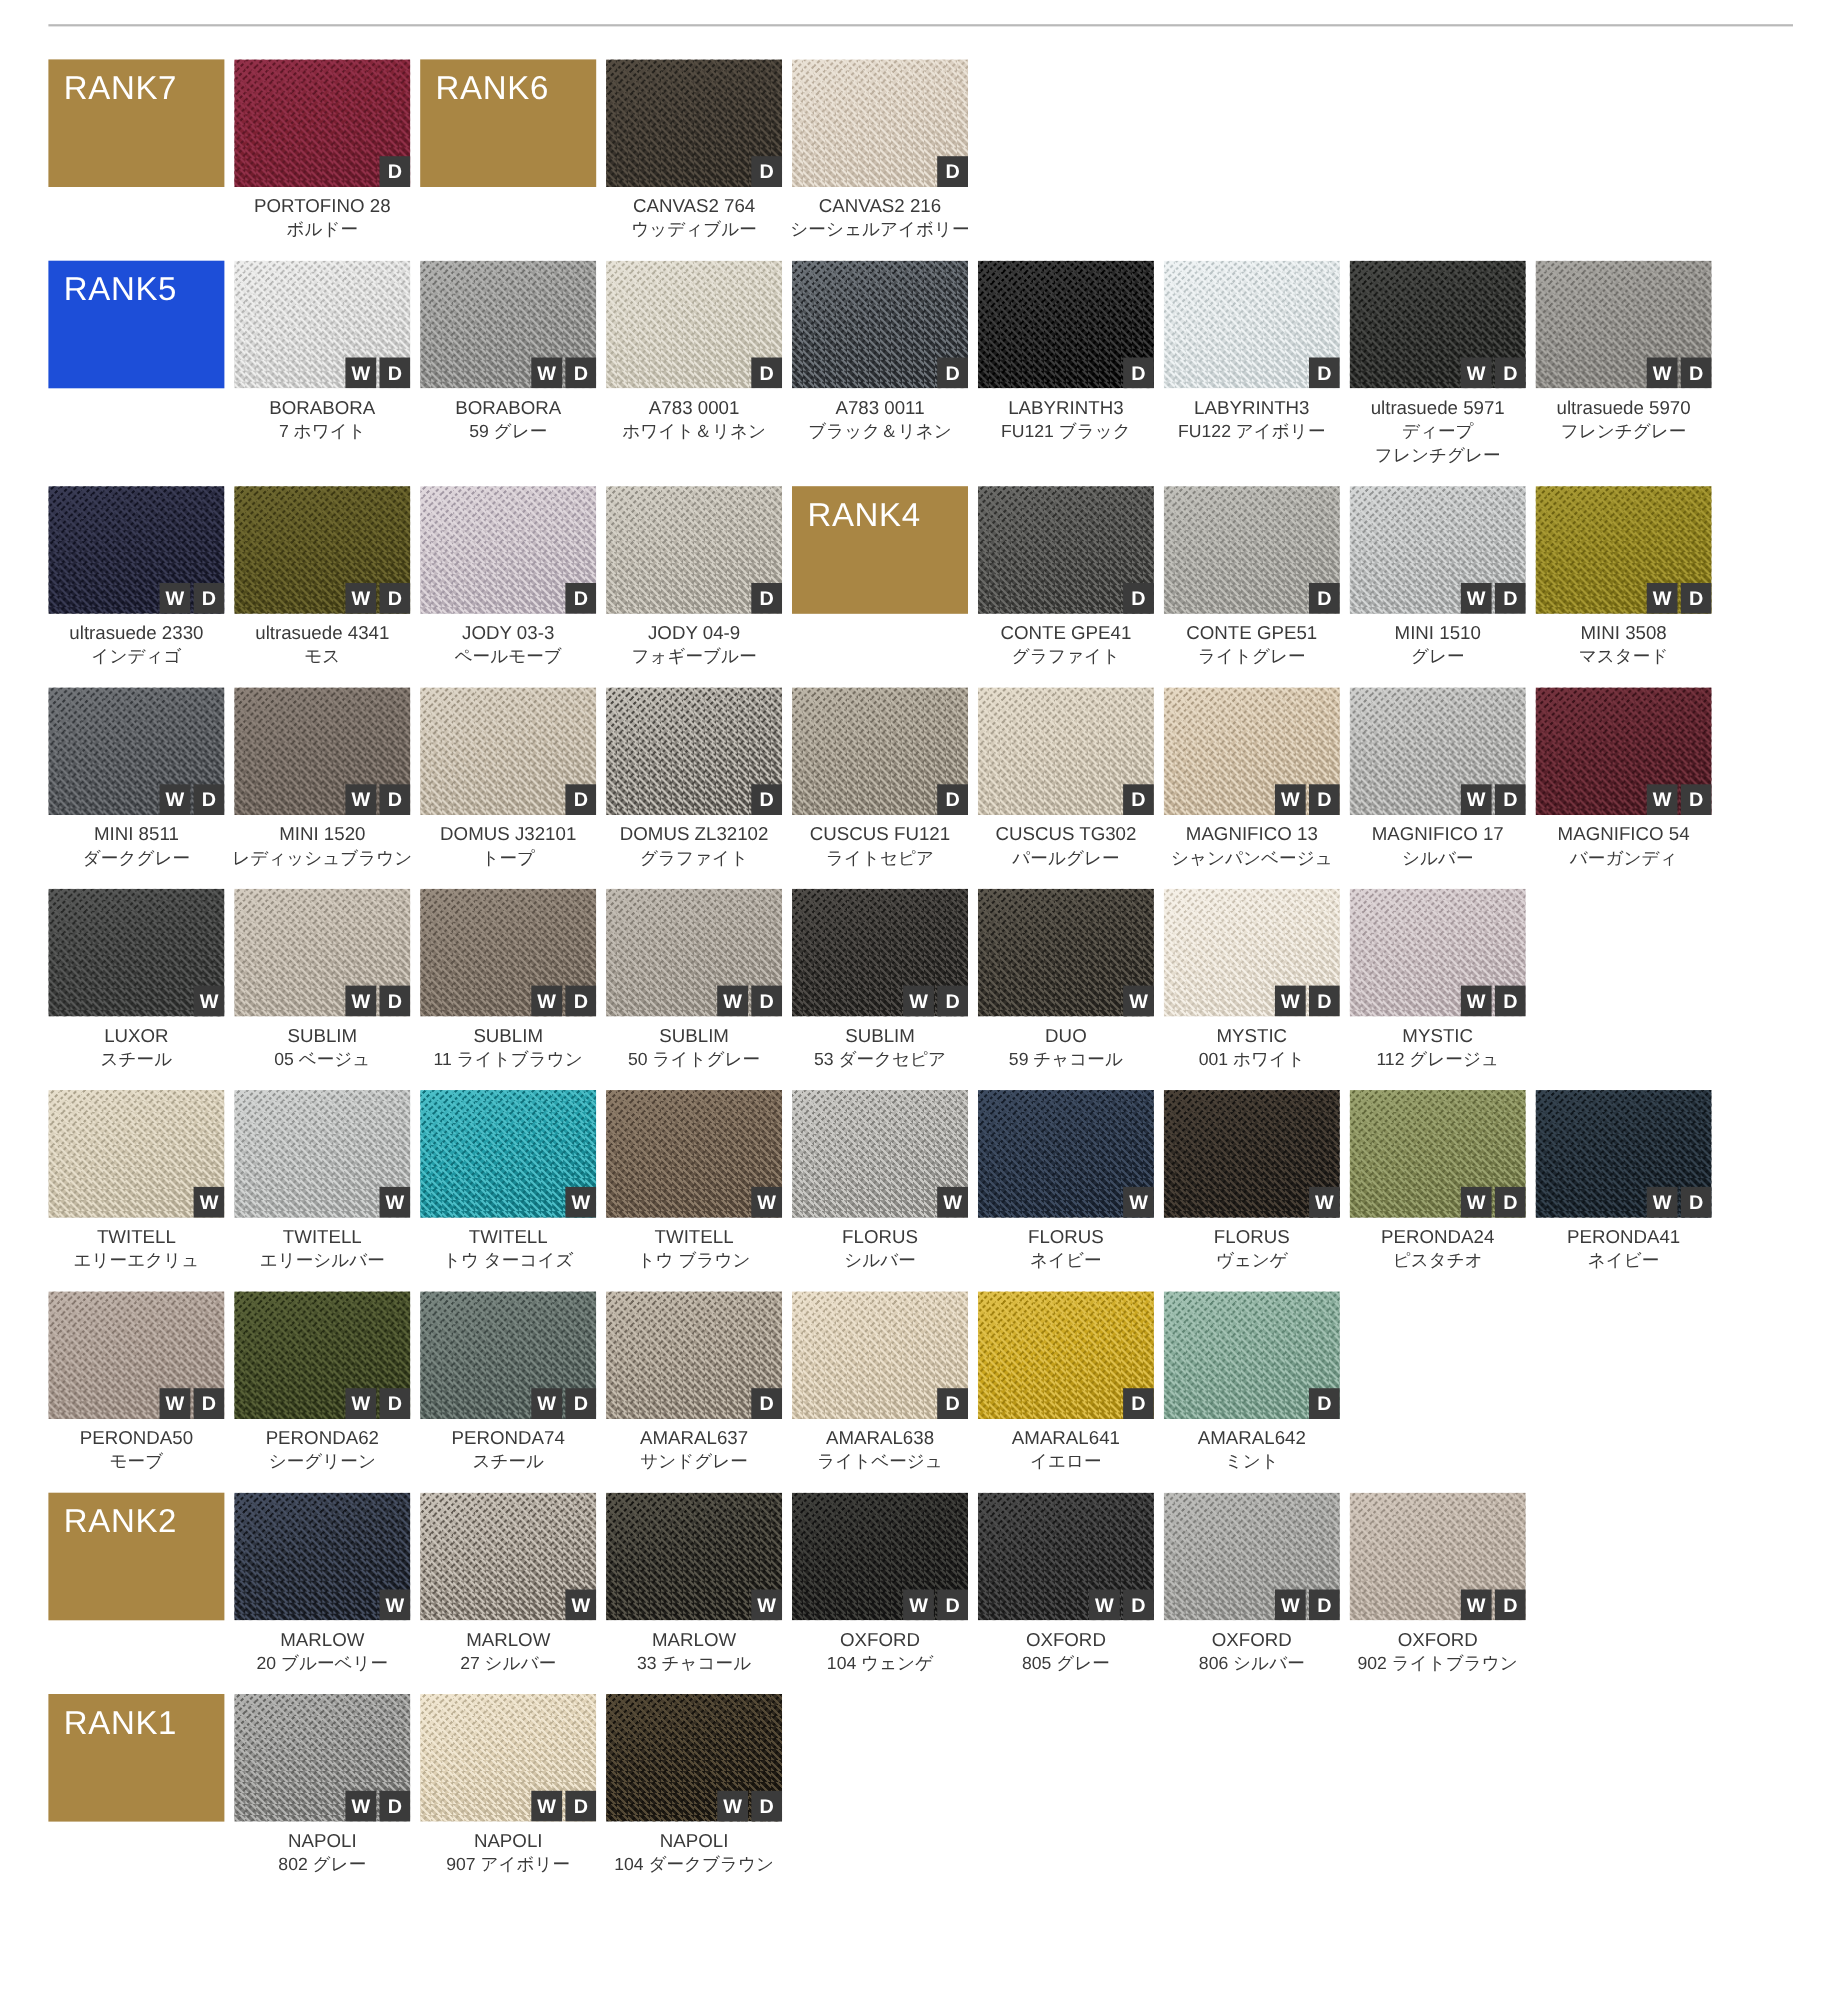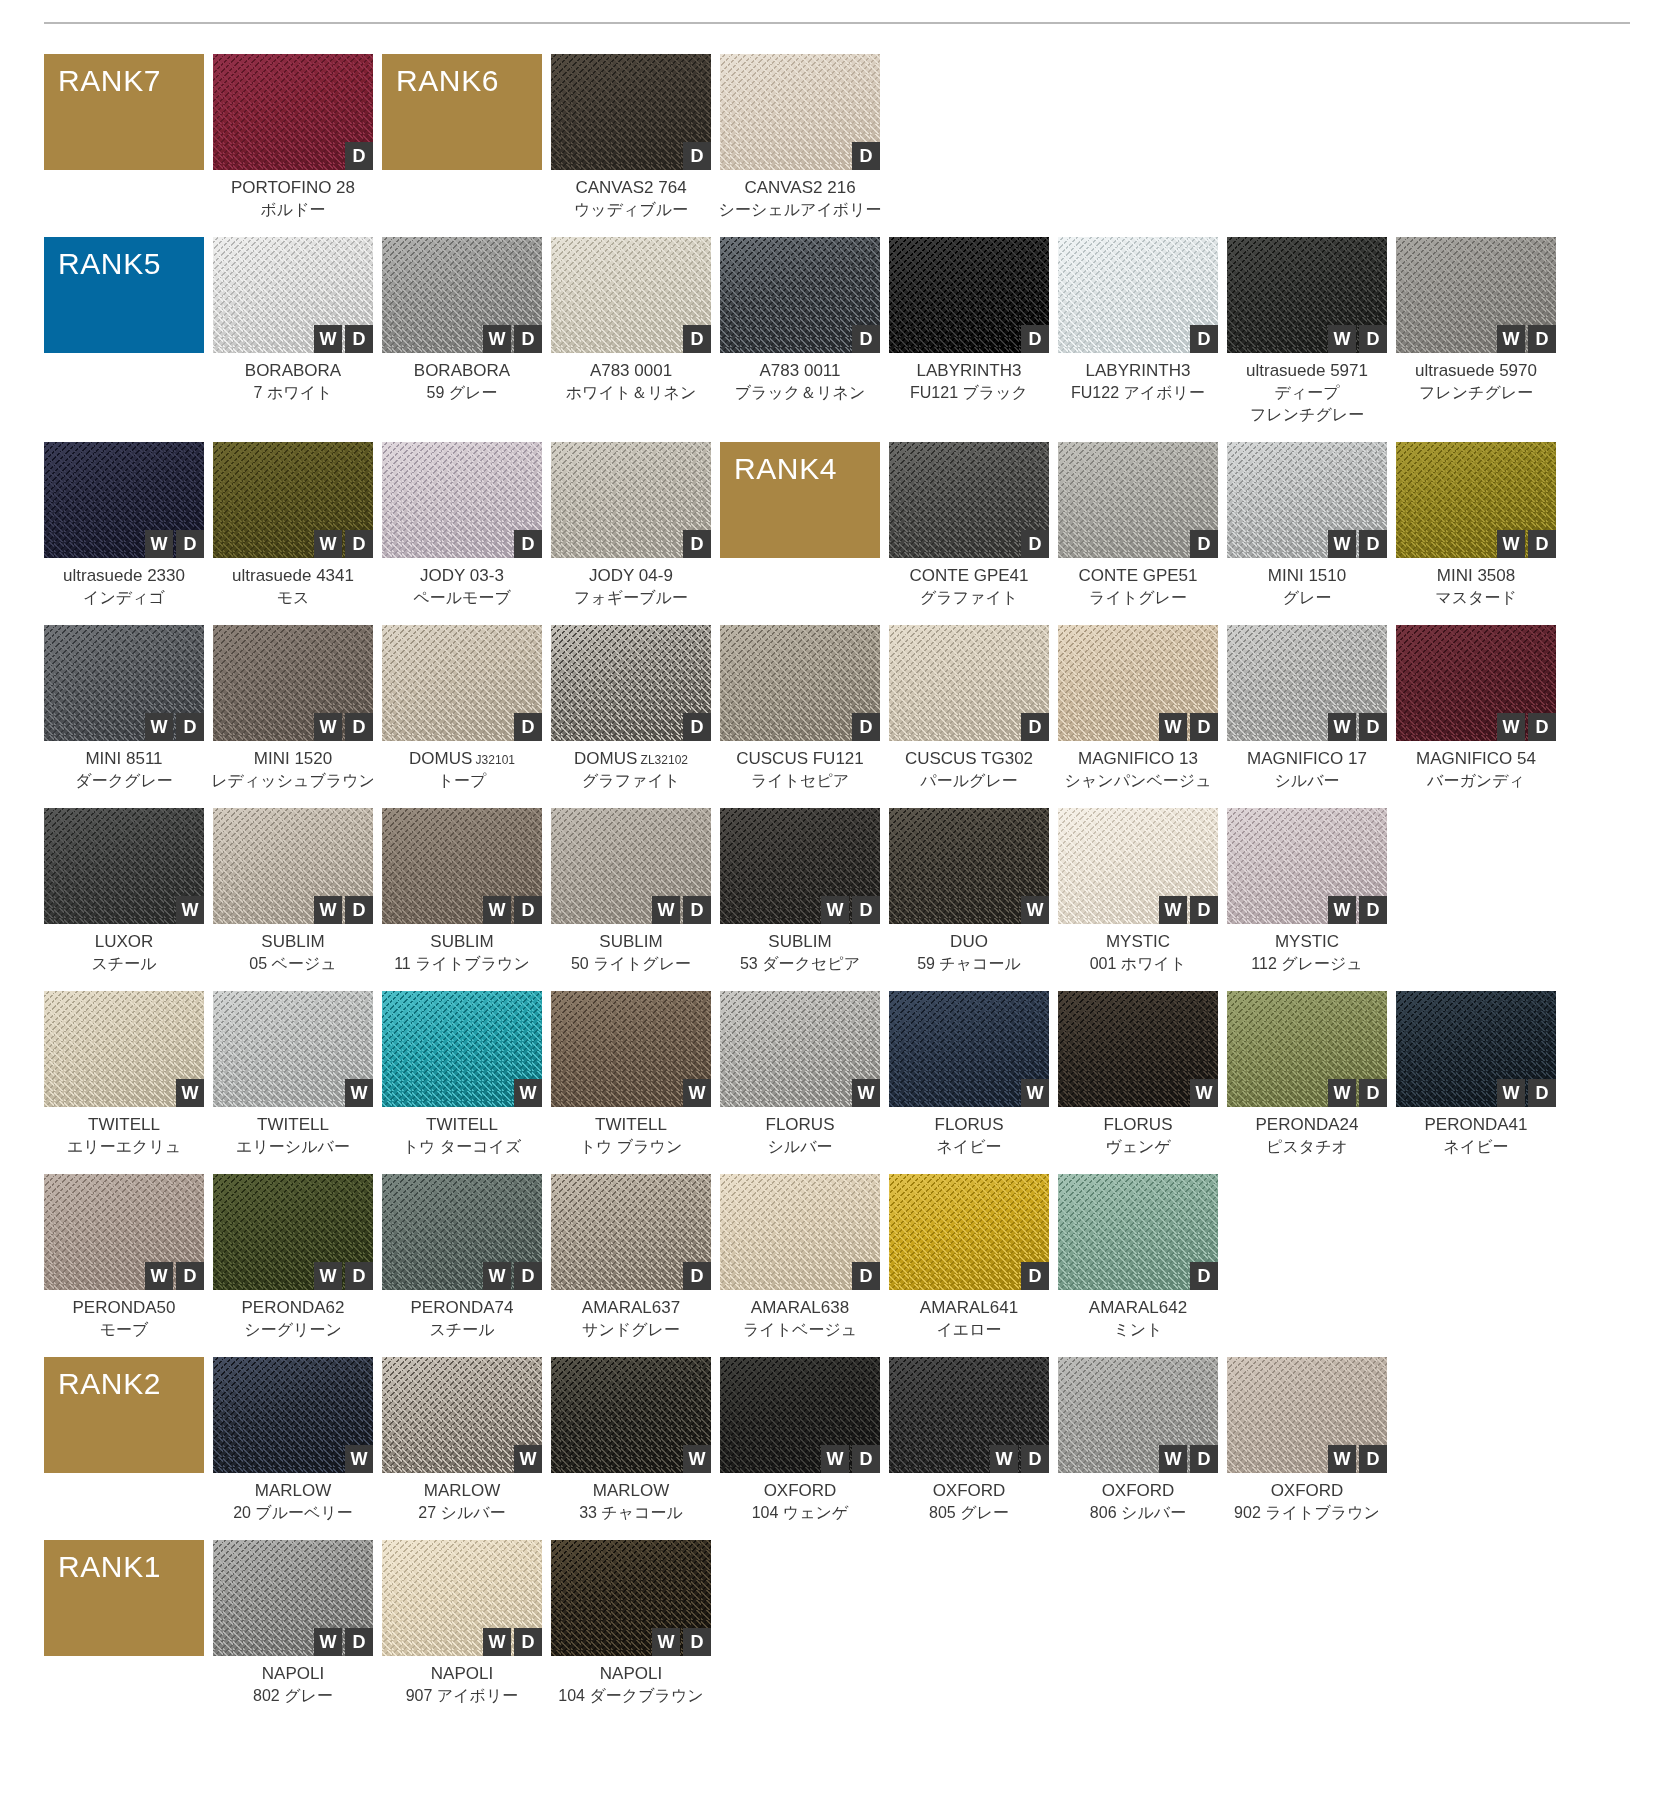--- a/index.html
+++ b/index.html
@@ -69,21 +69,21 @@
     background: #3b3b3b;
     color: #ffffff;
     font-size: 18px;
     font-weight: bold;
     display: flex; align-items: center; justify-content: center;
     line-height: 1;
   }
 
   .caption { margin-top: 7px; text-align: center; width: 184px; }
   .cap-name { font-size: 17px; color: #3a3a3a; line-height: 1.32; white-space: nowrap; }
-  .cap-name .sub { font-size: 12px; }
+  .cap-name .sub { font-size: 17px; }
   .cap-color { font-size: 16px; color: #3a3a3a; line-height: 1.35; white-space: nowrap; }
 
   .row-gap { height: 16px; }
 </style>
 </head>
 <body>
 
 <div class="page">
 
   <div class="title-rule"></div>
@@ -139,21 +139,21 @@
             <div class="cap-name">CANVAS2 216</div>
             <div class="cap-color">
               <div>シーシェルアイボリー</div>
             </div>
           </div>
         </div>
       </div>
       <div class="row-gap"></div>
       <div class="grid-row">
         <div class="cell">
-          <div class="rank-tile" style="background: #0369a1;">
+          <div class="rank-tile" style="background: #1d4ed8;">
             <span class="rank-tile-label">RANK5</span>
           </div>
         </div>
         <div class="cell">
           <div class="swatch-wrap">
             <div class="swatch" style="background-image: repeating-linear-gradient(45deg, rgb(239, 239, 238) 0px, rgb(239, 239, 238) 2px, transparent 2px, transparent 5px), repeating-linear-gradient(-45deg, rgb(180, 180, 179) 0px, rgb(180, 180, 179) 2px, transparent 2px, transparent 5px), linear-gradient(160deg, rgb(239, 239, 238) 0%, rgb(215, 215, 214) 45%, rgb(180, 180, 179) 100%);"></div>
             <div class="tags">
               <div class="tag" style="background: rgb(59, 59, 59);">W</div>
               <div class="tag" style="background: rgb(59, 59, 59);">D</div>
             </div>

